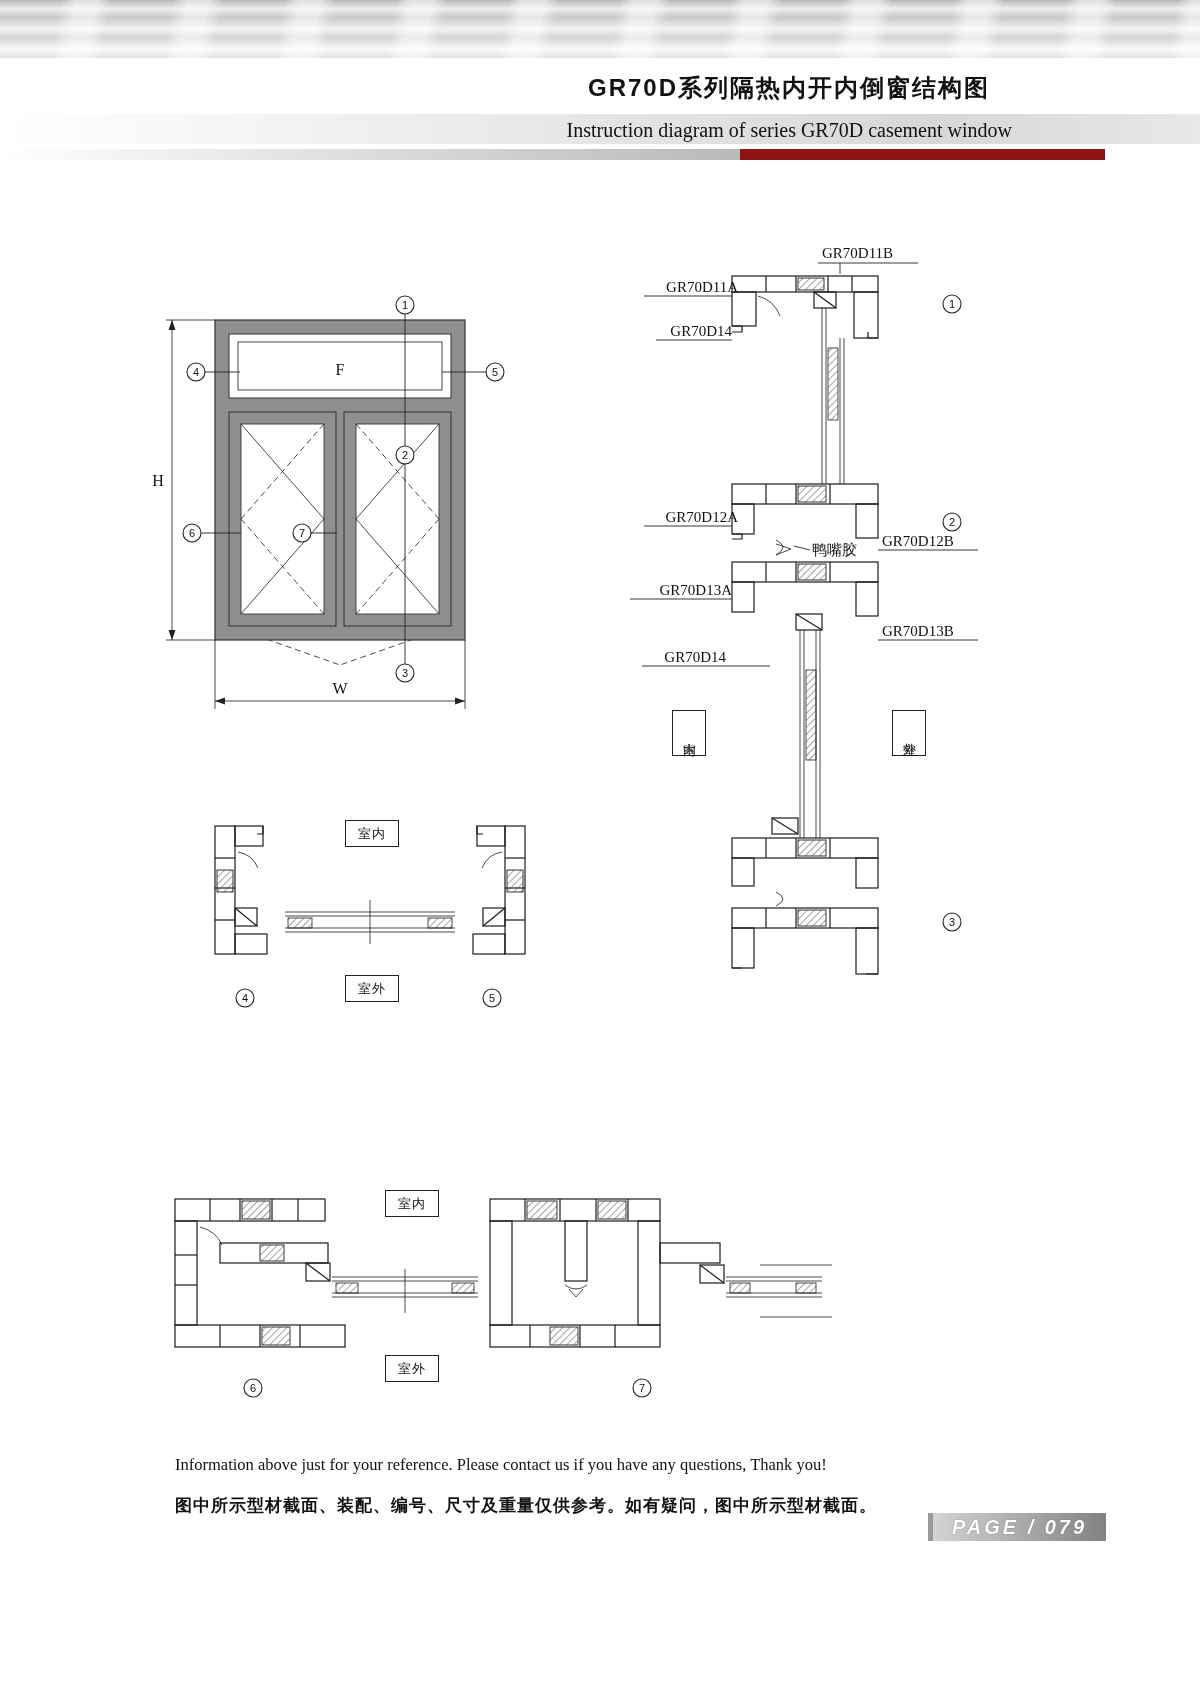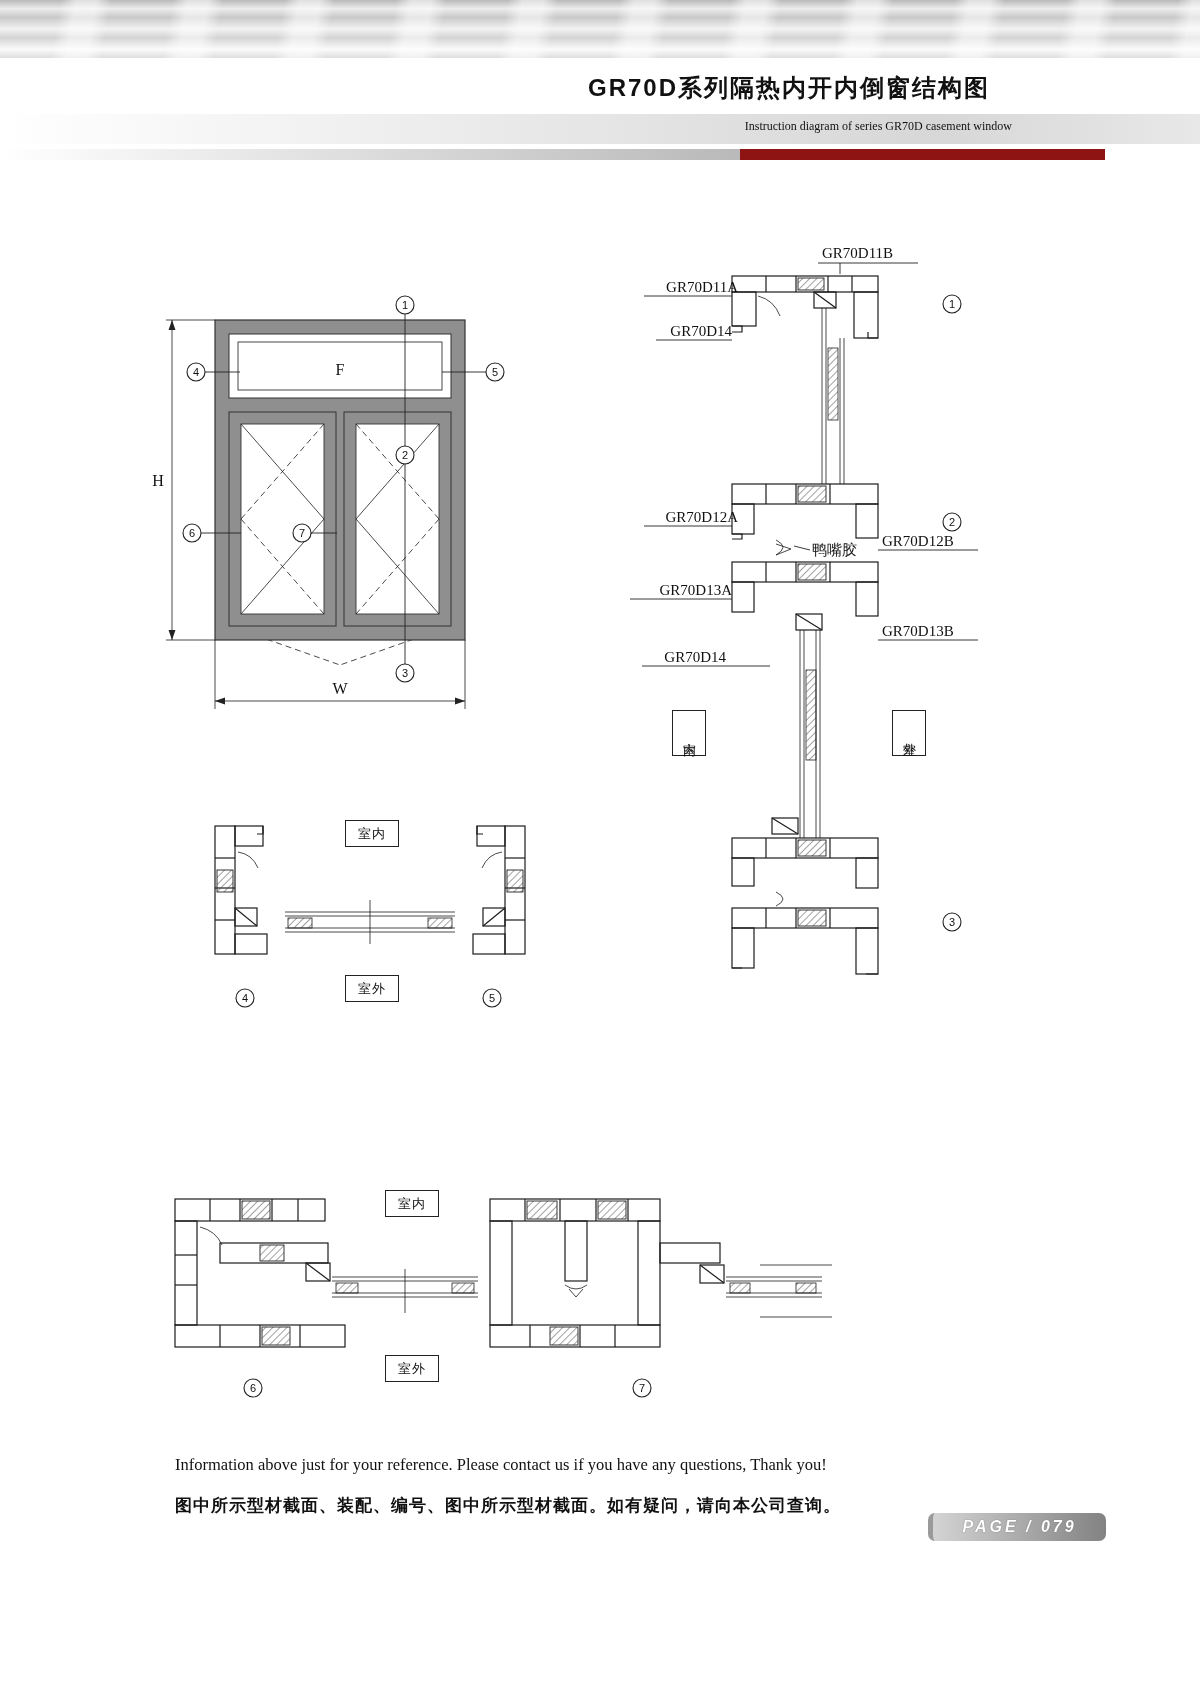--- a/index.html
+++ b/index.html
@@ -11,21 +11,21 @@
   .top-stripes { left:0; top:0; width:1200px; height:58px;
     background:
       repeating-linear-gradient(100deg, rgba(255,255,255,0) 0 60px, rgba(255,255,255,.55) 75px 95px, rgba(255,255,255,0) 110px),
       linear-gradient(180deg,#b9b9b9 0%,#ececec 15%,#c9c9c9 30%,#f2f2f2 50%,#d4d4d4 65%,#fafafa 85%,#dedede 100%);
   }
   .sub-band { left:0; top:114px; width:1200px; height:30px;
     background:linear-gradient(90deg,#ffffff 0%,#ededed 35%,#d7d7d7 78%,#e8e8e8 100%); }
   .cn-title { left:0; top:72px; width:990px; text-align:right;
     font-size:24px; font-weight:bold; letter-spacing:2px; }
   .en-subtitle { left:0; top:119px; width:1012px; text-align:right;
-    font-family:"Liberation Serif",serif; font-size:12px; }
+    font-family:"Liberation Serif",serif; font-size:20px; }
   .rule-gray { left:0; top:149px; width:740px; height:11px;
     background:linear-gradient(90deg,#ffffff,#b9b9b9); }
   .rule-red  { left:740px; top:149px; width:365px; height:11px; }
 
   
   svg.abs { overflow:visible; }
   .pf      { stroke:#1c1c1c; stroke-width:1.2; fill:none; }
   .pft     { stroke:#1c1c1c; stroke-width:.8;  fill:none; }
   .ld      { stroke:#222;    stroke-width:.9;  fill:none; }
   .dash    { stroke-dasharray:6 4; }
@@ -37,23 +37,23 @@
   .room-box { position:absolute; border:1.3px solid #222; background:#fff;
     display:flex; align-items:center; justify-content:center; font-size:13px; letter-spacing:1px; }
   .room-h { width:54px; height:27px; }
   .room-v { width:34px; height:46px; writing-mode:vertical-rl; text-orientation:upright; }
 
   
   .footer-cn { left:175px; top:1494px; font-size:17px; font-weight:bold; letter-spacing:1px; }
   .footer-en { left:175px; top:1455px; font-family:"Liberation Serif",serif; font-size:16.5px; }
   .page-badge { left:928px; top:1513px; width:178px; height:28px;
     background:linear-gradient(90deg,#d4d4d4,#828282);
-    color:#fff; font-style:italic; font-weight:bold; font-size:16px; letter-spacing:3px;
+    color:#fff; font-style:italic; font-weight:bold; font-size:20px; letter-spacing:3px;
     display:flex; align-items:center; justify-content:center;
-    border-left:5px solid #9a9a9a; text-shadow:0 0 1px #555;border-radius:7px; }
+    border-left:5px solid #9a9a9a; text-shadow:0 0 1px #555; }
 </style>
 </head>
 <body>
 
 <div class="abs top-stripes"></div>
 <div class="abs sub-band"></div>
 <div class="abs cn-title">GR70D系列隔热内开内倒窗结构图</div>
 <div class="abs en-subtitle">Instruction diagram of series GR70D casement window</div>
 <div class="abs rule-gray"></div>
 <div class="abs rule-red" style="background:#8e1414;"></div>
@@ -387,15 +387,15 @@
       <text x="93" y="207">6</text>
     </g>
   <g class="callout">
     <circle cx="482" cy="203" r="9"></circle>
       <text x="482" y="207">7</text>
     </g>
 </svg>
 <div class="room-box room-h abs" style="left:385px; top:1190px;">室内</div>
 <div class="room-box room-h abs" style="left:385px; top:1355px;">室外</div>
 
-<div class="abs footer-cn">图中所示型材截面、装配、编号、图中所示型材截面。如有疑问，请向本公司查询。</div>
+<div class="abs footer-cn">图中所示型材截面、装配、编号、尺寸及重量仅供参考。如有疑问，图中所示型材截面。</div>
 <div class="abs footer-en">Information above just for your reference. Please contact us if you have any questions, Thank you!</div>
 <div class="abs page-badge">PAGE / 079</div>
 
 </body></html>

